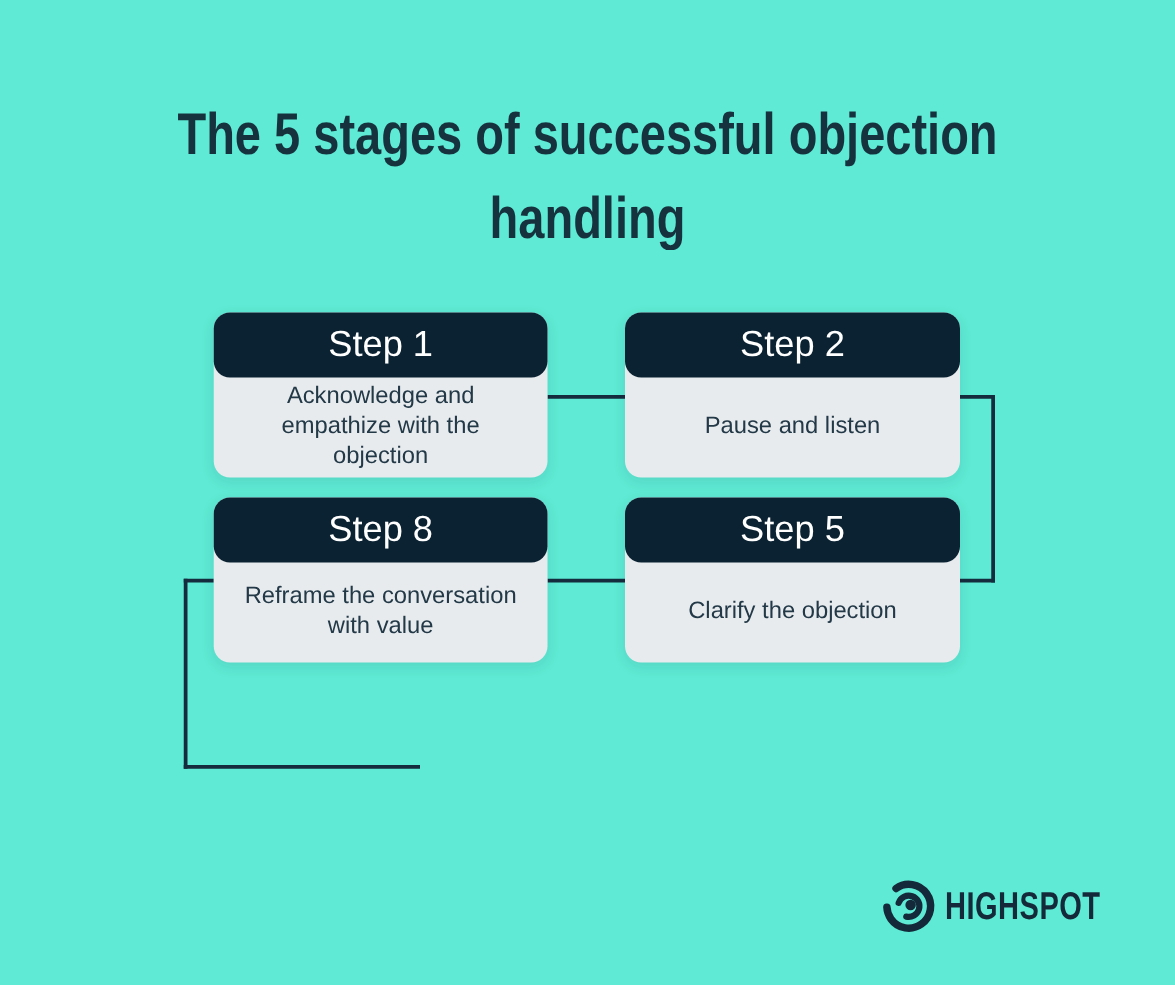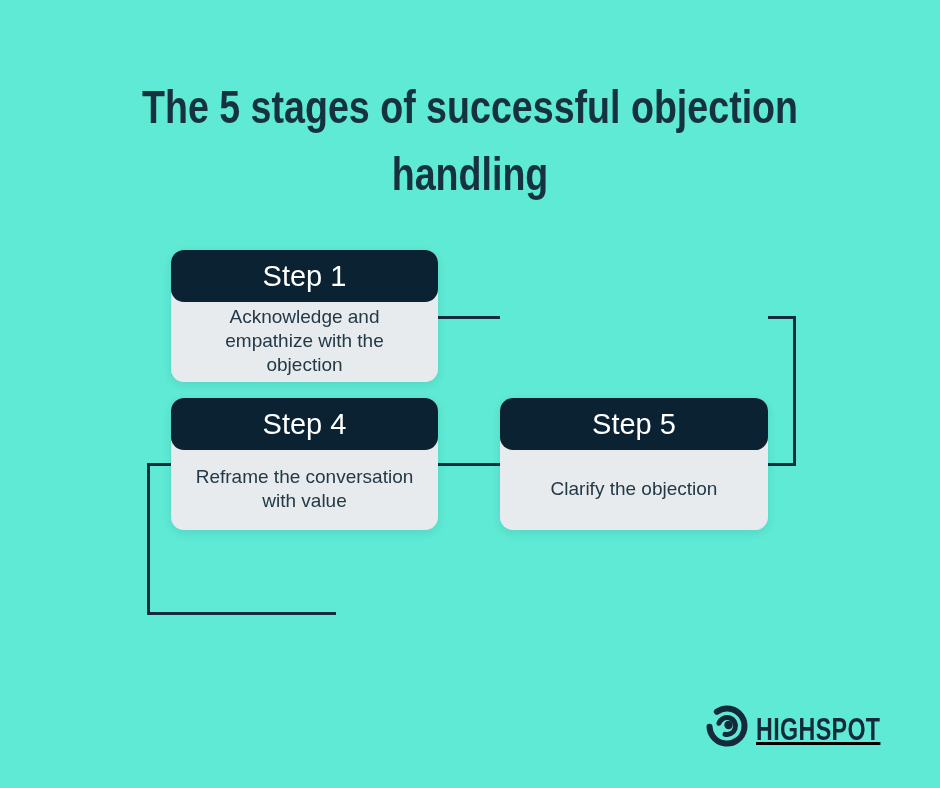--- a/index.html
+++ b/index.html
@@ -80,23 +80,22 @@
   #conn-s4-left    { left: 147px; top: 463px; width: 24px;  height: 3px; }
   #conn-left-v     { left: 147px; top: 463px; width: 3px;   height: 152px; }
   #conn-s5-left    { left: 147px; top: 612px; width: 189px; height: 3px; }
 
   .logo {
     position: absolute;
     left: 705px;
     top: 702px;
     height: 46px;
     display: flex;
-    align-items: flex-end;
+    align-items: center;
     gap: 7px;
-    text-decoration: underline;
   }
   .logo-text {
     color: #14293a;
     font-size: 31px;
     font-weight: 700;
     letter-spacing: 0.5px;
     transform: scaleX(0.75);
     transform-origin: left center;
     white-space: nowrap;
   }
@@ -118,23 +117,27 @@
   <div class="conn" id="conn-s4-s3"></div>
   <div class="conn" id="conn-s4-left"></div>
   <div class="conn" id="conn-left-v"></div>
   <div class="conn" id="conn-s5-left"></div>
 
   <div class="card" id="card-step1">
     <div class="hdr">Step 1</div>
     <div class="bdy">Acknowledge and empathize with the objection</div>
   </div>
 
+  <div class="card" id="card-step2">
+    <div class="hdr">Step 2</div>
+    <div class="bdy">Pause and listen</div>
+  </div>
 
   <div class="card" id="card-step4">
-    <div class="hdr">Step 4</div>
+    <div class="hdr">Step 8</div>
     <div class="bdy">Reframe the conversation with value</div>
   </div>
 
   <div class="card" id="card-step3">
     <div class="hdr">Step 5</div>
     <div class="bdy">Clarify the objection</div>
   </div>
 
 
   <div class="logo">

